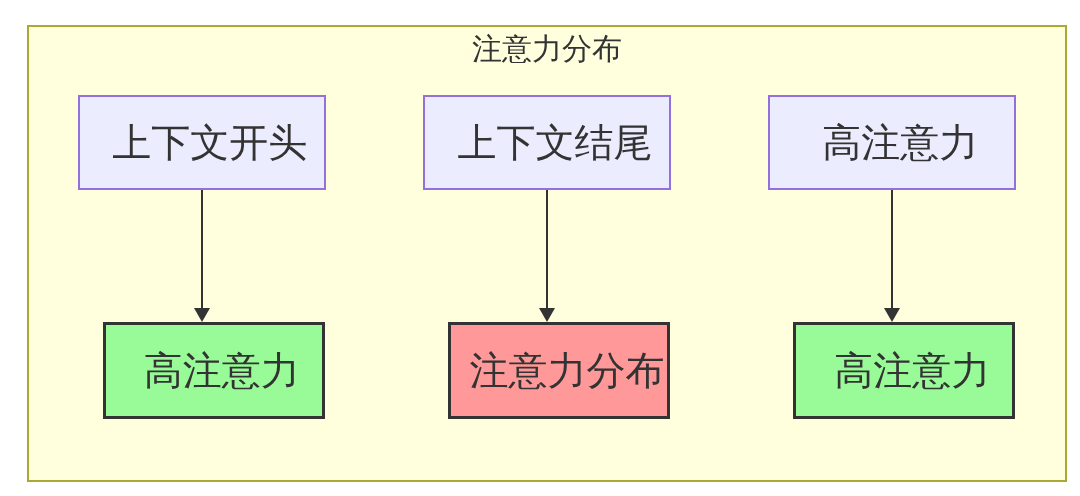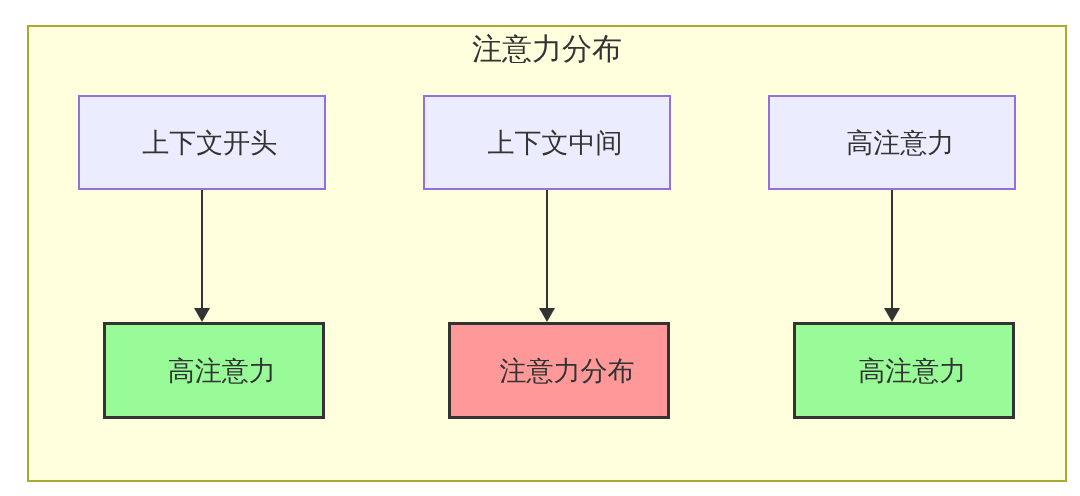--- a/index.html
+++ b/index.html
@@ -41,21 +41,21 @@
     flex: 1;
     display: flex;
     flex-direction: column;
     align-items: center;
   }
   .node {
     display: flex;
     align-items: center;
     justify-content: center;
     box-sizing: border-box;
-    font-size: 27px;
+    font-size: 39px;
     color: var(--text-color, #333333);
     text-align: center;
     padding-left: 16px;
   }
   .node.source {
     width: 248px;
     height: 95px;
     background: var(--source-fill, #ececff);
     border: 2px solid var(--source-border, #9370db);
   }
@@ -99,21 +99,21 @@
       <div class="flow-column">
         <div class="node source">上下文开头</div>
         <div class="arrow">
           <div class="arrow-line"></div>
           <div class="arrow-head"></div>
         </div>
         <div class="node result high">高注意力</div>
       </div>
 
       <div class="flow-column">
-        <div class="node source">上下文中间</div>
+        <div class="node source">上下文结尾</div>
         <div class="arrow">
           <div class="arrow-line"></div>
           <div class="arrow-head"></div>
         </div>
         <div class="node result low">注意力分布</div>
       </div>
 
       <div class="flow-column">
         <div class="node source">高注意力</div>
         <div class="arrow">

